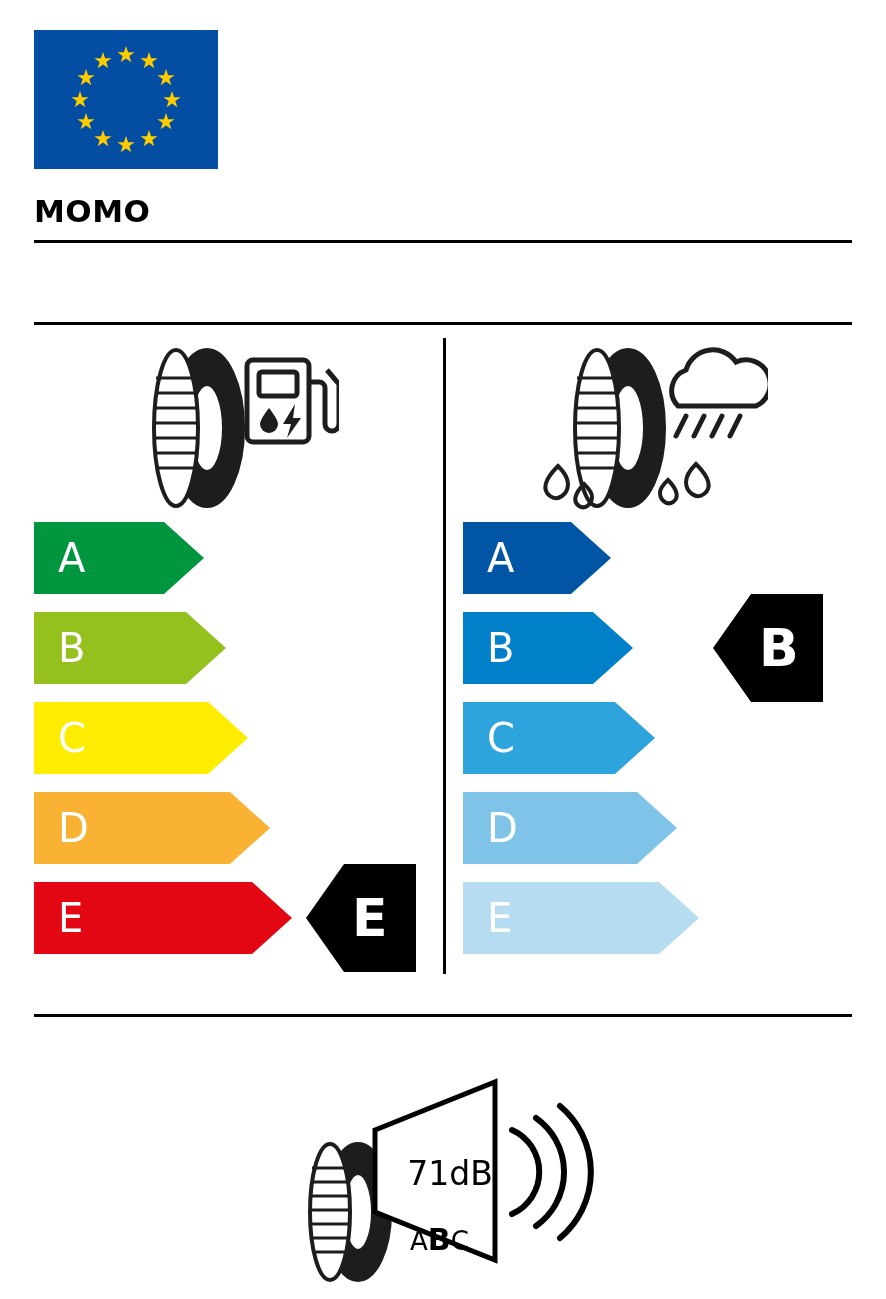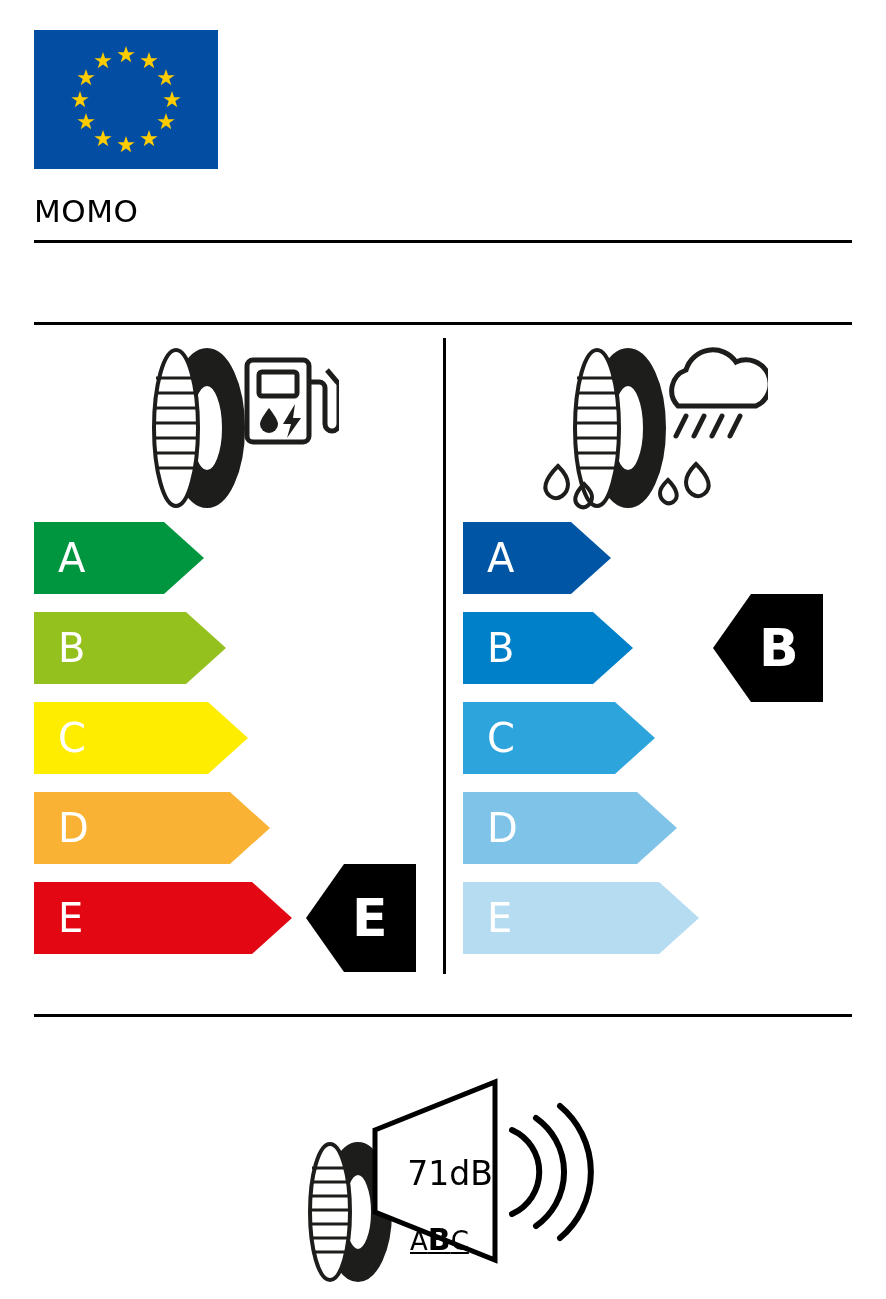--- a/index.html
+++ b/index.html
@@ -14,21 +14,21 @@
   .label-root { position:absolute; left:0; top:0; width:886px; height:1299px; }
 
   
   .header { position:absolute; left:34px; top:30px; width:818px; height:140px; }
   .eu-flag { position:absolute; left:0; top:0; width:184px; height:139px; background:#034ea2; }
   .eu-stars { position:absolute; left:0; top:0; width:184px; height:139px; }
   .energ-word { position:absolute; left:240px; top:28px; height:92px; }
   .energ-word svg { display:block; }
 
   
-  .brand { position:absolute; left:34px; top:193px; font-size:31px; font-weight:normal; color:#000; letter-spacing:0.5px; }
+  .brand { position:absolute; left:34px; top:193px; font-size:31px; font-weight:bold; color:#000; letter-spacing:0.5px; }
   .rule { position:absolute; background:#000; }
   .rule-1 { left:34px; top:240px; width:818px; height:3px; }
   .rule-2 { left:34px; top:322px; width:818px; height:3px; }
   .rule-3 { left:34px; top:1014px; width:818px; height:3px; }
 
   
   .v-divider { position:absolute; left:443px; top:338px; width:3px; height:636px; background:#000; }
 
   
   .panel { position:absolute; }
@@ -59,21 +59,21 @@
     position:absolute; left:46px; top:50%; transform:translateY(-50%);
     color:#fff; font-size:52px; font-weight:bold; line-height:1;
   }
 
   
   .noise { position:absolute; left:280px; top:1072px; width:330px; height:230px; }
   .db-text {
     position:absolute; left:95px; top:82px; width:150px;
     text-align:center; font-size:33px; color:#000;
   }
-  .abc { position:absolute; left:130px; top:1225px; font-size:26px; color:#000;text-decoration:underline; }
+  .abc { position:absolute; left:130px; top:1225px; font-size:26px; color:#000; }
   .abc b { font-size:30px; font-weight:bold; }
 </style>
 </head>
 <body>
 
 <div class="label-root">
 
   <div class="header">
     <div class="eu-flag">
       <svg class="eu-stars" viewBox="0 0 184 139" xmlns="http://www.w3.org/2000/svg">

